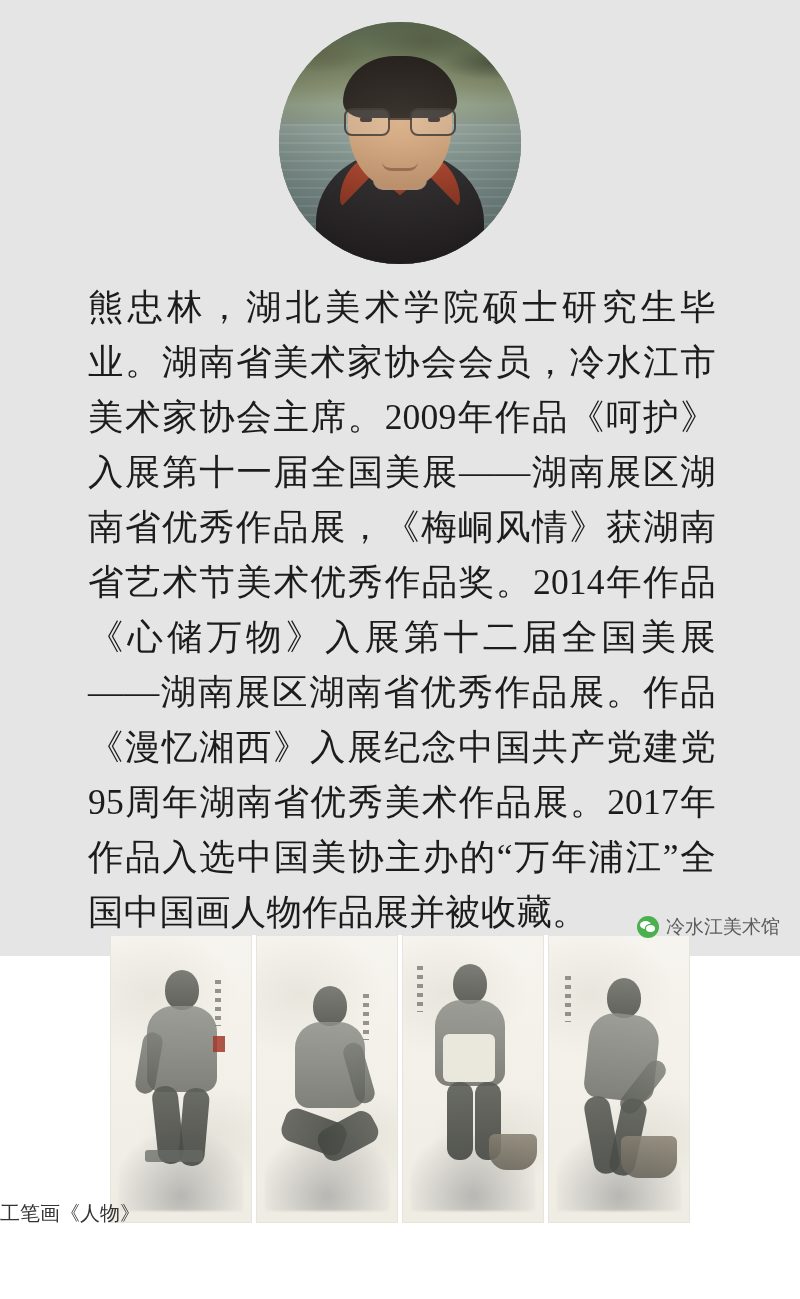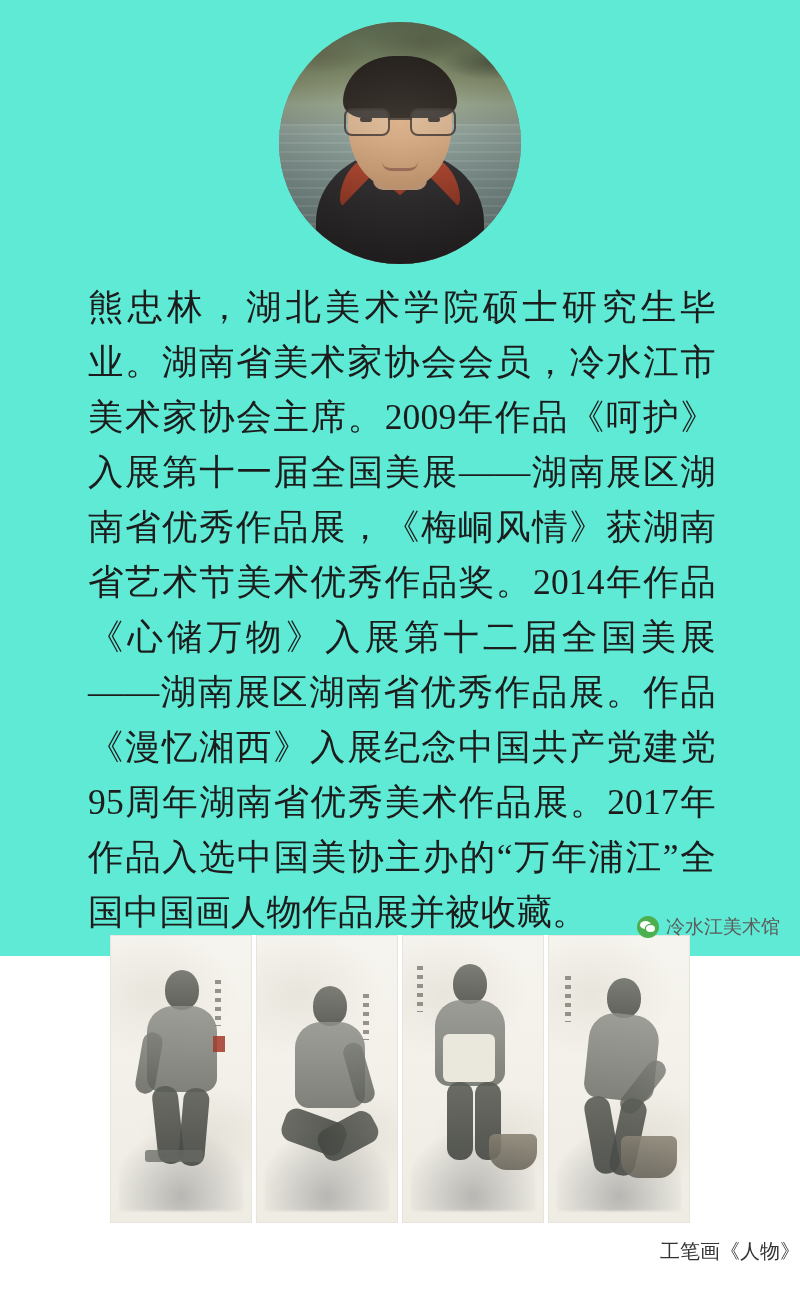--- a/index.html
+++ b/index.html
@@ -14,21 +14,21 @@
     position: relative;
     font-family: "Liberation Serif", "DejaVu Serif", serif;
     color: #1a1a1a;
     overflow: hidden;
   }
 
   .page {
     width: 800px;
     height: 956px;
     position: relative;
-    background: #5eead4;
+    background: #e5e5e5;
     box-sizing: border-box;
   }
 
   
   .avatar-wrap {
     position: absolute;
     top: 22px;
     left: 50%;
     transform: translateX(-50%);
     width: 242px;
@@ -272,24 +272,24 @@
     opacity: .85;
   }
   .fg-txt {
     width: 6px; height: 46px;
     background: repeating-linear-gradient(180deg, #6d6a63 0 4px, rgba(0,0,0,0) 4px 9px);
     opacity: .7;
   }
 
   .caption {
     position: absolute;
-    top: 1238px;
+    top: 1200px;
     left: 0;
     width: 800px;
-    text-align: right;
+    text-align: left;
     font-size: 20px;
     color: #333;
     font-family: "Liberation Serif", "DejaVu Serif", serif;
   }
 
   
   .footer-badge {
     position: absolute;
     right: 20px;
     bottom: 16px;

